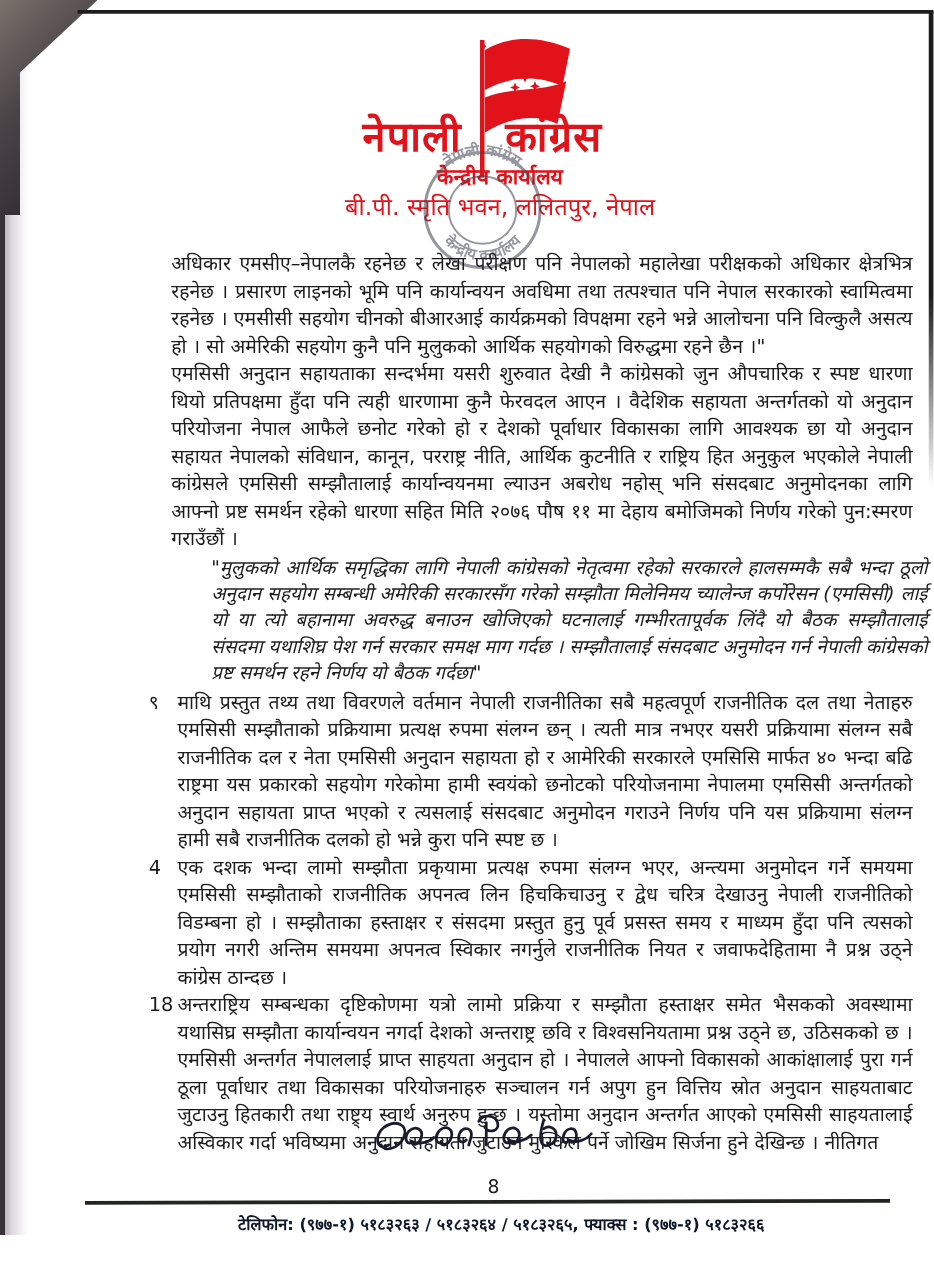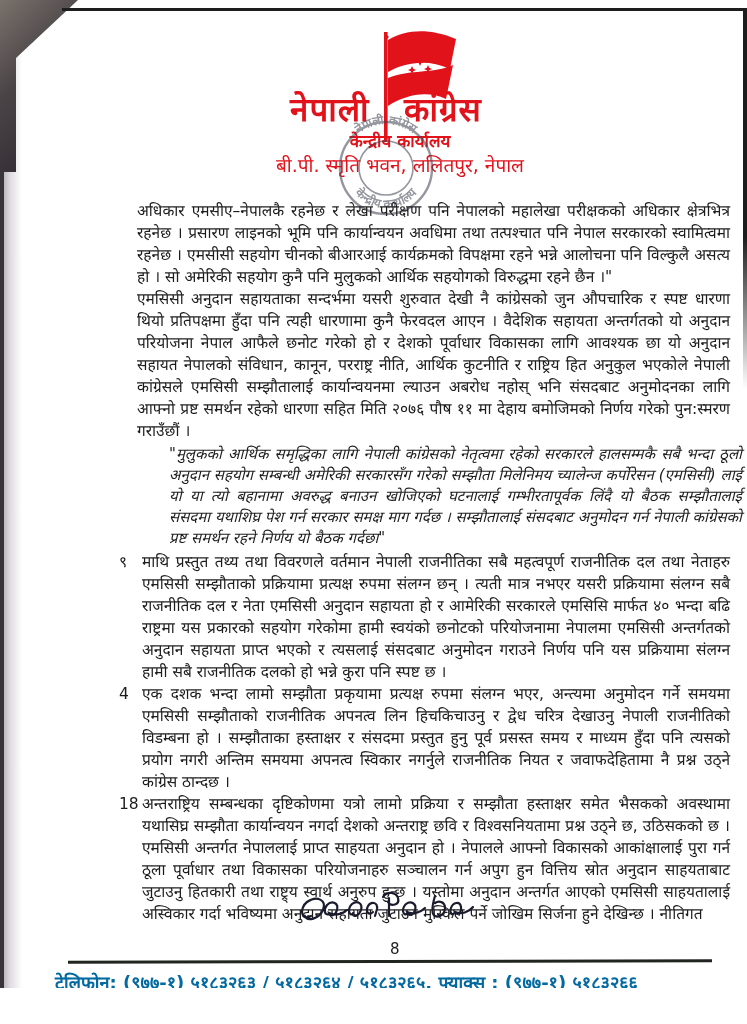--- a/index.html
+++ b/index.html
@@ -33,22 +33,22 @@
   .para{margin:0 0 0 18px;}
   .quote{margin:2px -12px 2px 50px;font-style:italic;font-size:15px;line-height:21px;}
   .item{display:flex;}
   .item-num{flex:0 0 23px;}
   .item-body{flex:1;text-align:justify;}
   
   .signature{position:absolute;left:295px;top:886px;width:195px;height:52px;}
   .page-num{position:absolute;left:390px;top:940px;font-size:15px;}
   .footer-rule{position:absolute;left:68px;top:960px;width:644px;height:3px;
     background:#20261f;transform:rotate(-0.15deg);}
-  .footer-phone{position:absolute;left:55px;right:0;top:970px;
-    font-size:18px;font-weight:bold;color:#0369a1;}
+  .footer-phone{position:absolute;left:55px;right:0;top:970px;text-align:center;
+    font-size:13px;font-weight:bold;color:#0f172a;}
   .footer-email{position:absolute;left:72px;right:0;top:988px;text-align:center;
     font-size:11px;font-weight:bold;color:#0e7c10;}
 </style>
 </head>
 <body>
 
 <div class="page">
 
   <div class="left-strip"></div>
   <div class="left-edge"></div>

